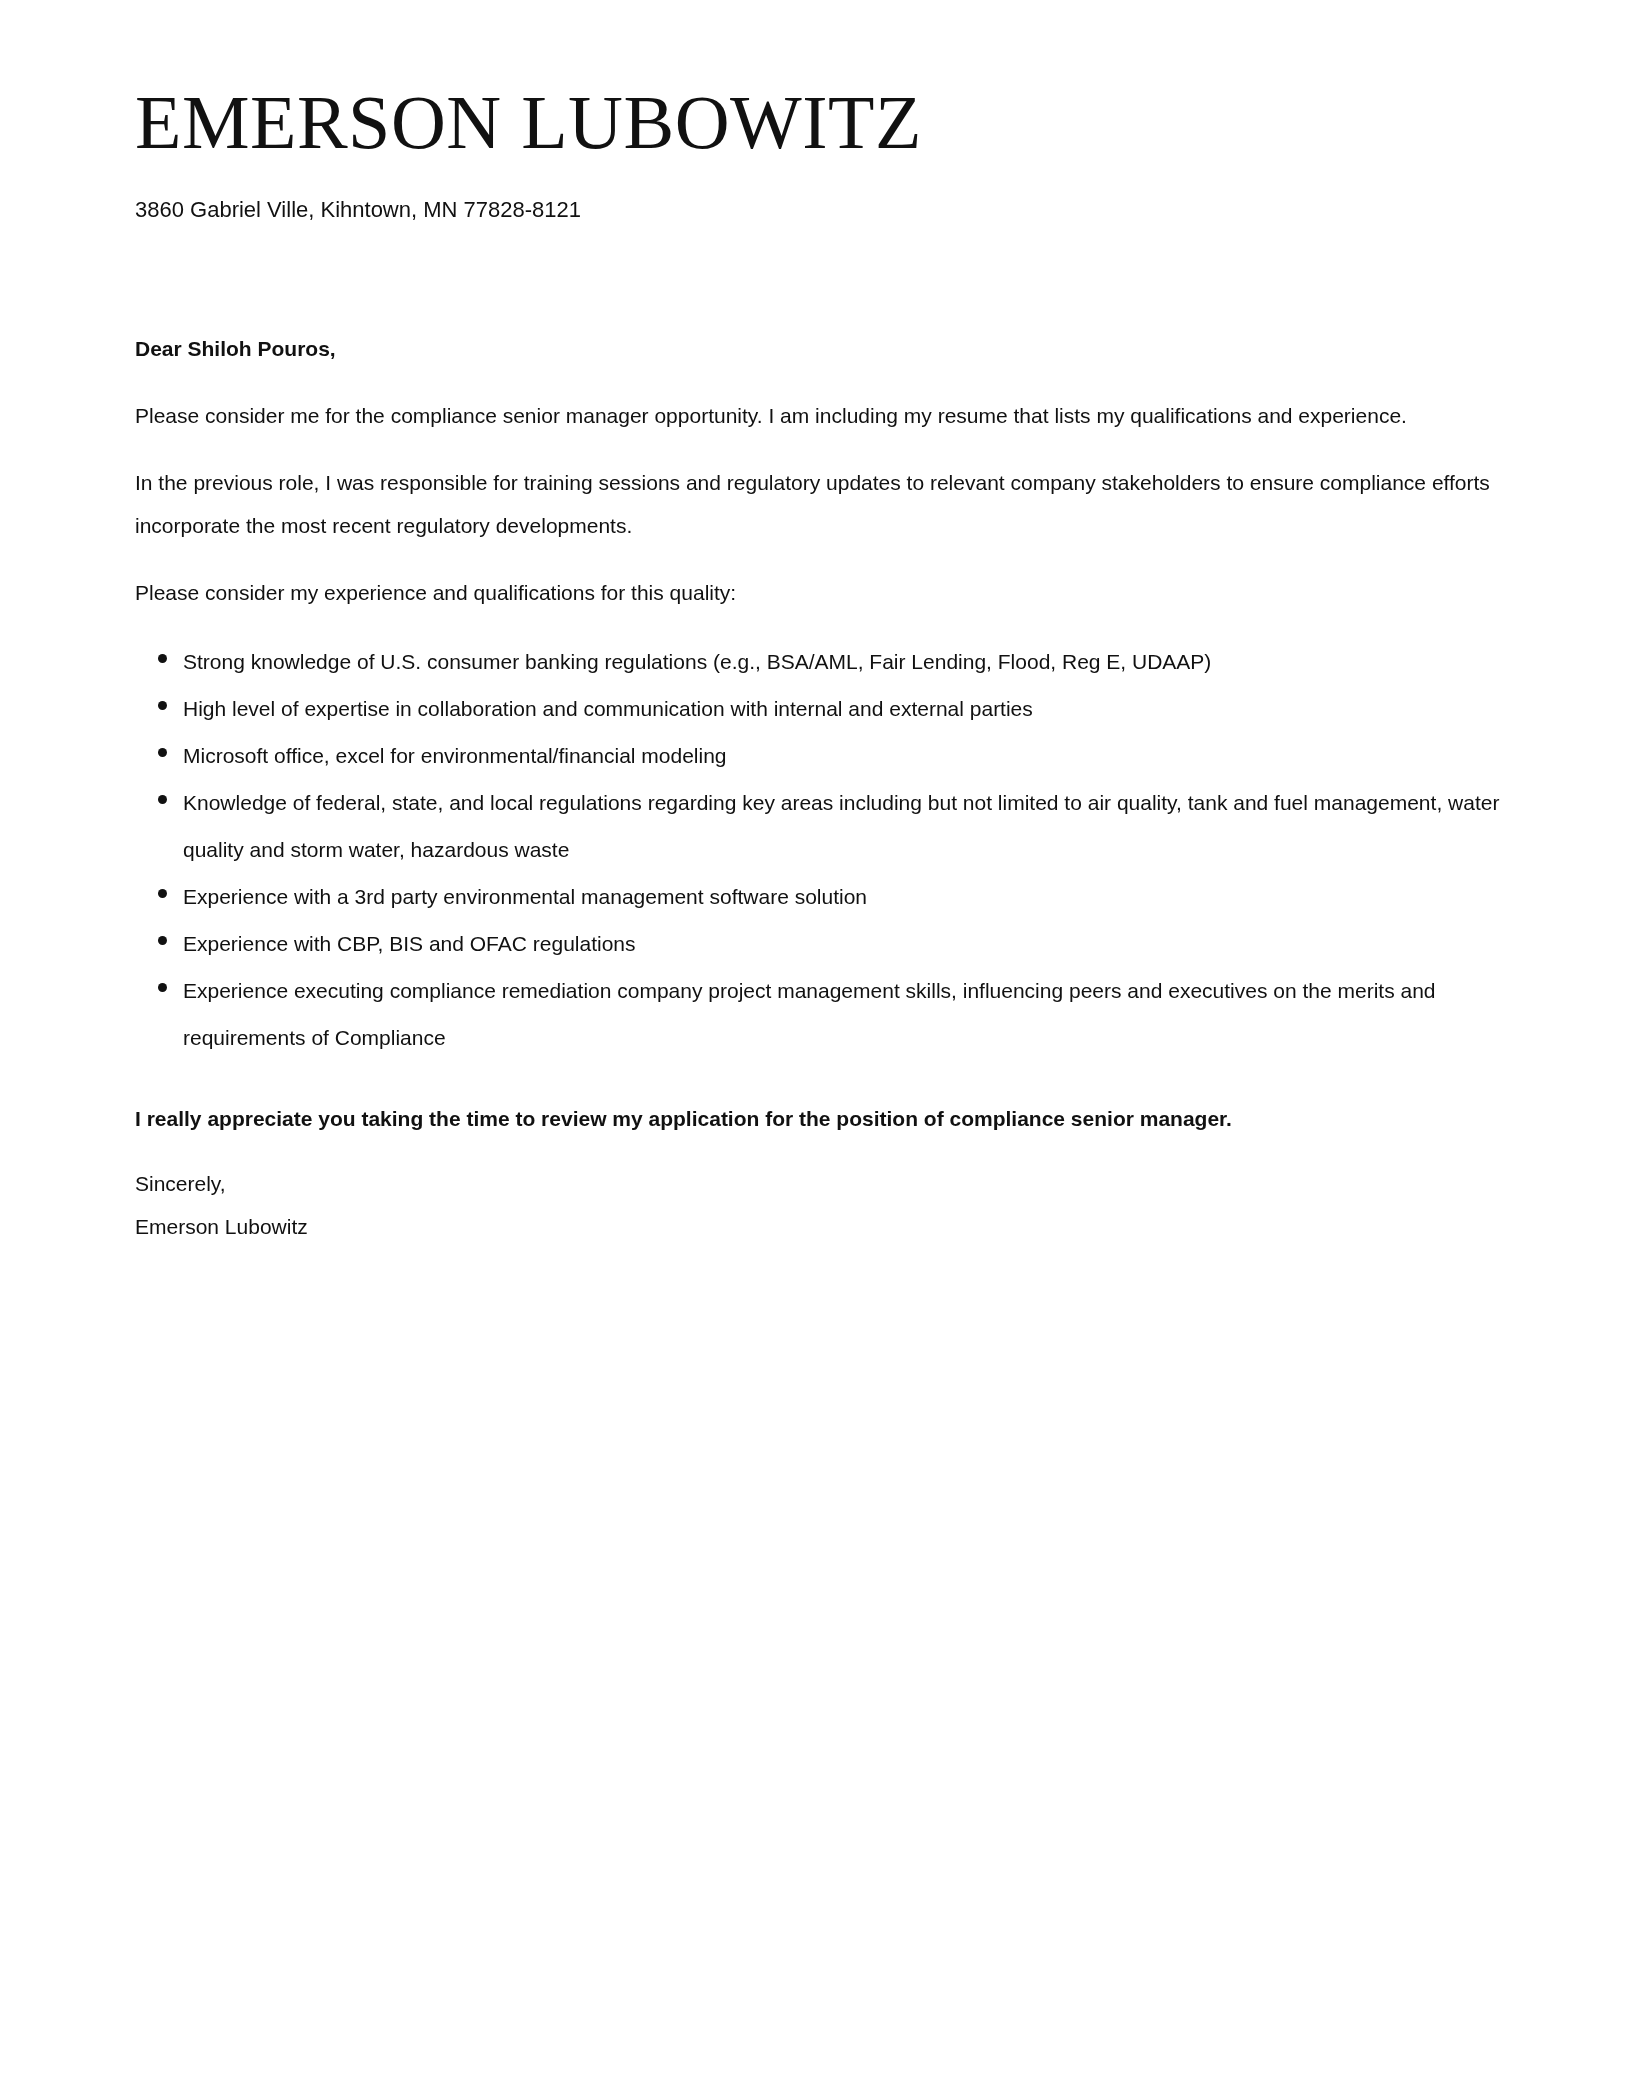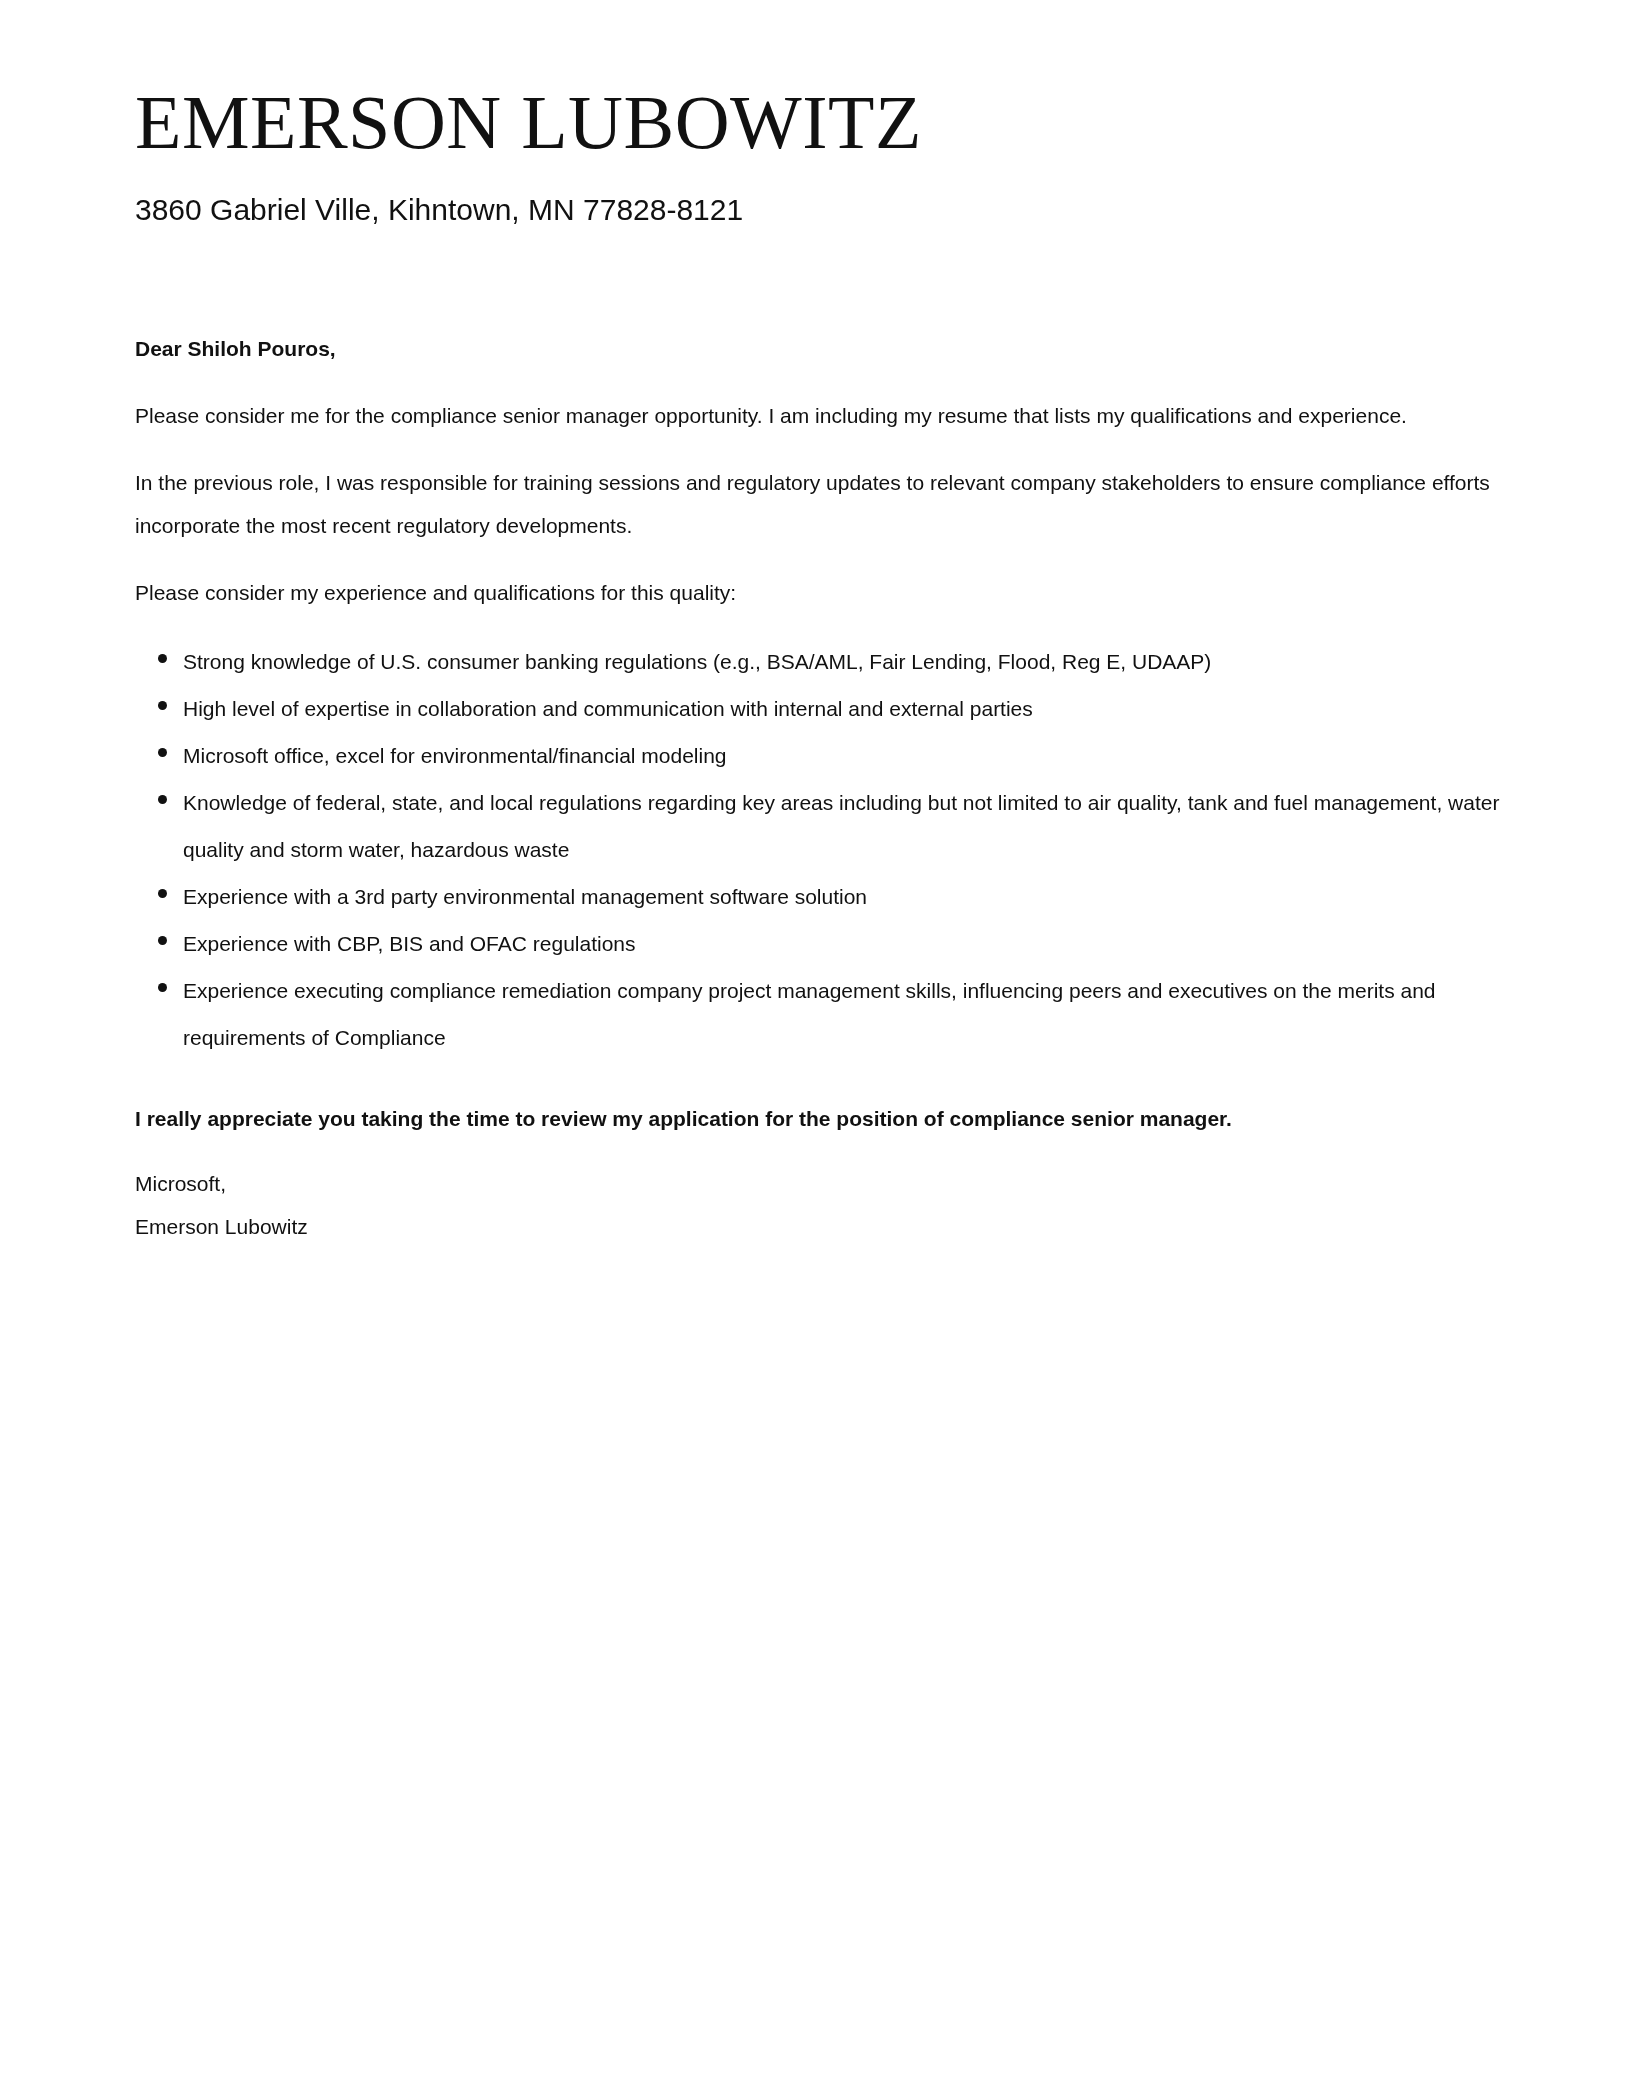--- a/index.html
+++ b/index.html
@@ -7,21 +7,21 @@
   .page { position: absolute; left: 135px; top: 0; width: 1372px; }
   .title {
     position: absolute; left: 0; top: 74px; margin: 0;
     font-family: "Liberation Serif", "DejaVu Serif", serif;
     font-weight: normal; font-size: 76px; line-height: 96px; letter-spacing: 0.5px;
     color: #111111; white-space: nowrap;
   }
   .address {
     position: absolute; left: 0; top: 190px; margin: 0;
     font-family: "Liberation Sans", "DejaVu Sans", sans-serif;
-    font-size: 30px; line-height: 40px; color: #111111; white-space: nowrap;
+    font-size: 22px; line-height: 40px; color: #111111; white-space: nowrap;
   }
   .body {
     position: absolute; left: 0; top: 327px; width: 1372px;
     font-family: "Liberation Sans", "DejaVu Sans", sans-serif;
     font-size: 21px; line-height: 43px; color: #111111;
   }
   .body p { margin: 0 0 24px 0; }
   .salutation { font-weight: bold; margin-bottom: 24px !important; }
   .bullets { list-style: none; margin: 8px 0 36px 0; padding: 0; line-height: 47px; }
   .bullets li { position: relative; padding-left: 48px; }
@@ -50,17 +50,17 @@
       <li><span class="dot"></span><span>High level of expertise in collaboration and communication with internal and external parties</span></li>
       <li><span class="dot"></span><span>Microsoft office, excel for environmental/financial modeling</span></li>
       <li><span class="dot"></span><span>Knowledge of federal, state, and local regulations regarding key areas including but not limited to air quality, tank and fuel management, water quality and storm water, hazardous waste</span></li>
       <li><span class="dot"></span><span>Experience with a 3rd party environmental management software solution</span></li>
       <li><span class="dot"></span><span>Experience with CBP, BIS and OFAC regulations</span></li>
       <li><span class="dot"></span><span>Experience executing compliance remediation company project management skills, influencing peers and executives on the merits and requirements of Compliance</span></li>
     </ul>
 
     <p class="closing">I really appreciate you taking the time to review my application for the position of compliance senior manager.</p>
     <div class="signoff">
-      <p>Microsoft,</p>
+      <p>Sincerely,</p>
       <p>Emerson Lubowitz</p>
     </div>
   </div>
 </div>
 
 </body></html>

